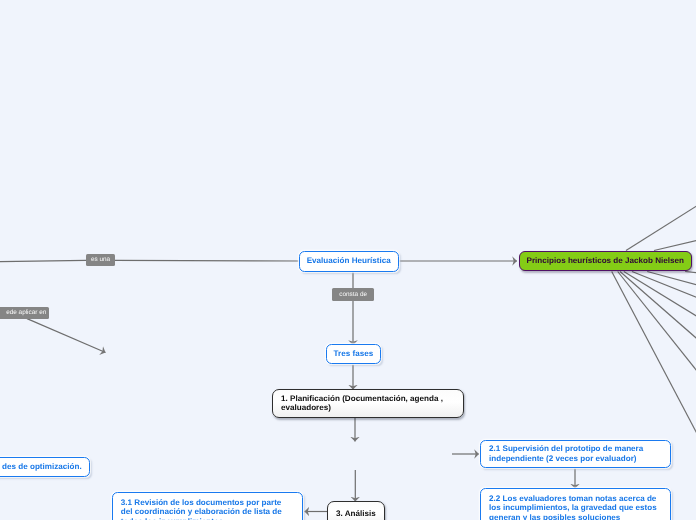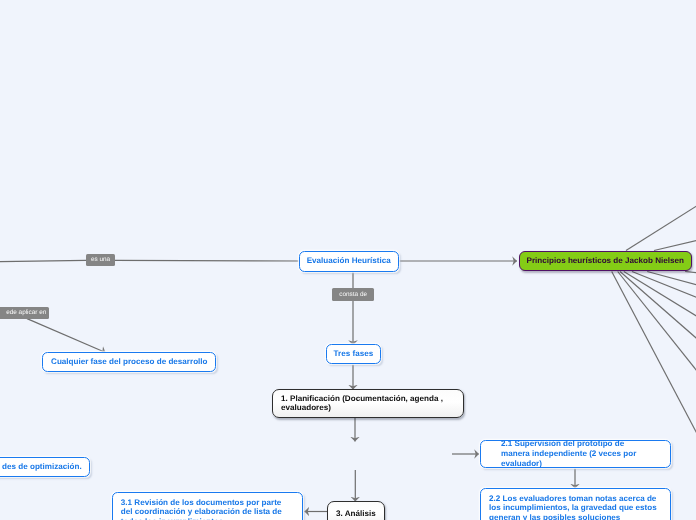--- a/index.html
+++ b/index.html
@@ -130,38 +130,35 @@
   <div class="lbl" style="left:332.3px; top:288.4px; width:41.7px; height:12.3px;">consta de</div>
 
   <div class="node n-blue" style="left:298.7px; top:251.2px; width:100.1px; height:20.4px; padding:0 4px; justify-content:center; white-space:nowrap;">
     <span class="txt" style="text-align:center;">Evaluación Heurística</span>
   </div>
 
   <div class="node n-purple" style="left:518.7px; top:250.7px; width:173.1px; height:20.2px; padding:0 4px; justify-content:center; white-space:nowrap;">
     <span class="txt" style="text-align:center;">Principios heurísticos de Jackob Nielsen</span>
   </div>
 
-  <div class="node n-blue" style="left:42.3px; top:352.2px; width:174px; height:19.7px; padding:0 4px; justify-content:center; white-space:nowrap;">
-    <span class="txt" style="text-align:center;">Cualquier fase del proceso de desarrollo</span>
-  </div>
 
   <div class="node n-blue" style="left:325.5px; top:344.2px; width:55.8px; height:19.9px; padding:4px 4px; justify-content:center; white-space:nowrap;">
     <span class="txt" style="text-align:center;">Tres fases</span>
   </div>
 
   <div class="node n-grey" style="left:272px; top:389px; width:191.5px; height:28.7px; padding:4px 8px;">
     <span class="txt">1. Planificación (Documentación, agenda , evaluadores)</span>
   </div>
 
 
   <div class="node n-grey" style="left:327.2px; top:501.2px; width:57.5px; height:26px; padding:0 4px; justify-content:center; white-space:nowrap;">
     <span class="txt" style="text-align:center;">3. Análisis</span>
   </div>
 
-  <div class="node n-blue" style="left:480px; top:439.5px; width:190.8px; height:28.6px; padding:0 20px;">
+  <div class="node n-blue" style="left:480px; top:439.5px; width:190.8px; height:28.6px; padding:0 8px;">
     <span class="txt">2.1 Supervisión del prototipo de manera independiente (2 veces por evaluador)</span>
   </div>
 
   <div class="node n-blue" style="left:480px; top:488.3px; width:190.9px; height:40px; padding:0 8px;">
     <span class="txt">2.2 Los evaluadores toman notas acerca de los incumplimientos, la gravedad que estos generan y las posibles soluciones</span>
   </div>
 
   <div class="node n-blue" style="left:111.8px; top:492.3px; width:191.7px; height:40px; padding:0 8px;">
     <span class="txt">3.1 Revisión de los documentos por parte del coordinación y elaboración de lista de todos los incumplimientos</span>
   </div>

